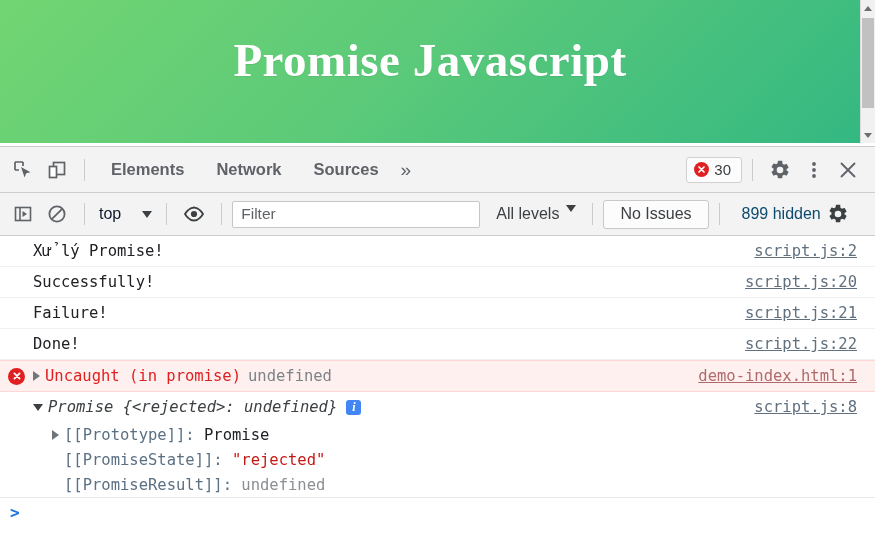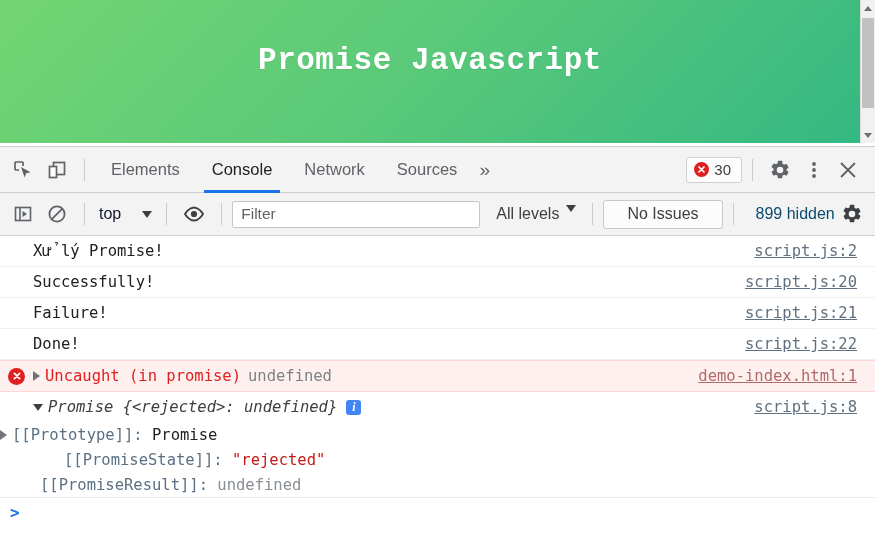--- a/index.html
+++ b/index.html
@@ -30,23 +30,23 @@
     top: 0;
     width: 860px;
     height: 143px;
     background: linear-gradient(135deg, #72d572 0%, #5cca79 45%, #34b882 100%);
     display: flex;
     align-items: center;
     justify-content: center;
   }
   .page-title {
     color: #ffffff;
-    font-family: Liberation Mono, monospace;
+    font-family: Liberation Serif, serif;
     font-weight: bold;
-    font-size: 31px;
+    font-size: 47px;
     letter-spacing: 0.5px;
     line-height: 1;
     margin-top: -22px;
     text-shadow: 0 1px 1px rgba(0,0,0,0.07);
   }
   
   .page-scrollbar {
     position: absolute;
     right: 0;
     top: 0;
@@ -137,20 +137,21 @@
     flex: 0 0 auto;
   }
   .dt-tab {
     position: relative;
     display: flex;
     align-items: center;
     padding: 0 16px;
     font-size: 16.5px;
     color: #5f6368;
     white-space: nowrap;
+    font-weight: bold;
   }
   .dt-tab.active { color: #202124; }
   .dt-tab.active::after {
     content: "";
     position: absolute;
     left: 8px; right: 8px; bottom: 0;
     height: 3px;
     background: #1a73e8;
   }
   .dt-more {
@@ -239,21 +240,21 @@
     margin-left: 10px;
     white-space: nowrap;
   }
   .issues-btn {
     border: 1px solid #c8c8c8;
     border-radius: 3px;
     background: #fcfcfc;
     height: 27px;
     display: flex;
     align-items: center;
-    padding: 0 23px;
+    padding: 0 16px;
     font-size: 16px;
     color: #3c4043;
     white-space: nowrap;
   }
   .hidden-count {
     font-size: 16px;
     color: #0c4a6e;
     margin-left: 12px;
     white-space: nowrap;
   }
@@ -411,23 +412,20 @@
         <rect x="7.5" y="3.5" width="11" height="12" fill="none" stroke="#5f6368" stroke-width="1.7"></rect>
         <rect x="3.5" y="7.5" width="7" height="11" fill="#ffffff" stroke="#5f6368" stroke-width="1.7"></rect>
       </svg>
     </div>
     <div class="vsep"></div>
 
     <div class="dt-tabs">
       <div class="dt-tab">
         <span>Elements</span>
       </div>
-      <div class="dt-tab active">
-        <span>Console</span>
-      </div>
       <div class="dt-tab">
         <span>Network</span>
       </div>
       <div class="dt-tab">
         <span>Sources</span>
       </div>
     </div>
     <div class="dt-more">
       <span>»</span>
     </div>
@@ -543,34 +541,34 @@
     </div>
 
     <div class="obj-row first" style="padding-left:33px">
       <span class="tri down"></span>
       <span class="obj-head">Promise </span>
       <span class="obj-head dim">{&lt;rejected&gt;: undefined}</span>
       <span class="info-badge">i</span>
       <a class="src-link" href="#">script.js:8</a>
     </div>
 
-    <div class="obj-row" style="">
+    <div class="obj-row" style="padding-left:52px">
       <span class="tri right"></span>
       <span class="prop-name">[[Prototype]]</span>
       <span class="prop-name">: </span>
       <span class="prop-val-plain">Promise</span>
     </div>
 
     <div class="obj-row" style="padding-left:64px">
       <span class="prop-name">[[PromiseState]]</span>
       <span class="prop-name">: </span>
       <span class="prop-val-string">"rejected"</span>
     </div>
 
-    <div class="obj-row" style="padding-left:40px">
+    <div class="obj-row" style="padding-left:64px">
       <span class="prop-name">[[PromiseResult]]</span>
       <span class="prop-name">: </span>
       <span class="prop-val-undef">undefined</span>
     </div>
 
     <div class="console-prompt">
       <span class="prompt-caret">&gt;</span>
     </div>
 
   </div>

